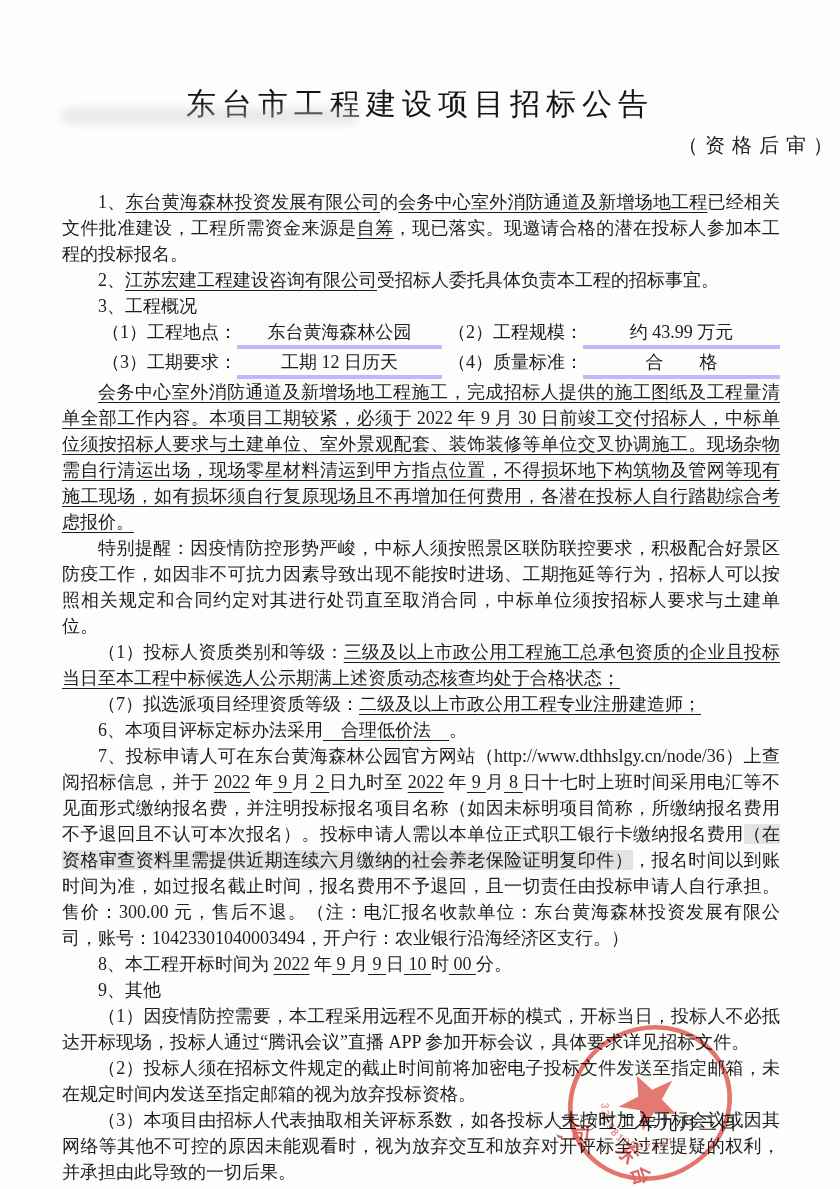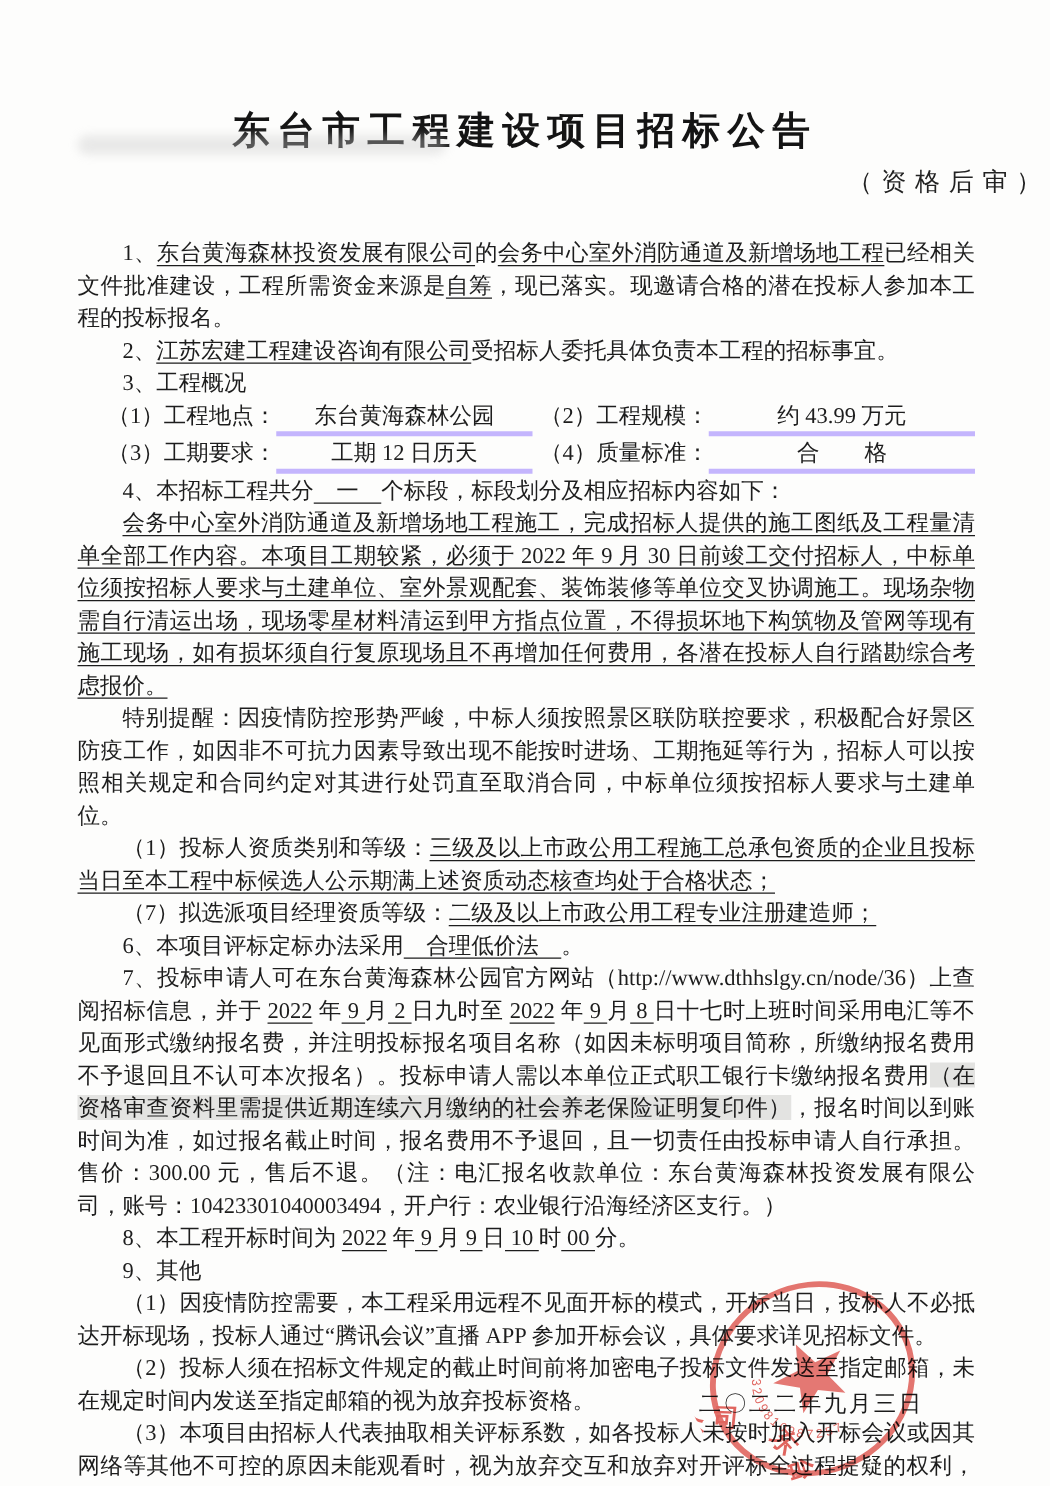--- a/index.html
+++ b/index.html
@@ -2,27 +2,27 @@
 <html><head>
 <meta charset="utf-8">
 <style>
   html,body{margin:0;padding:0;}
   body{width:840px;height:1189px;background:#fdfdfc;overflow:hidden;position:relative;
        font-family:"Liberation Serif","DejaVu Serif",serif;color:#1d1d1d;}
   .page{position:relative;width:840px;height:1189px;background:#fdfdfc;}
   .smudge{position:absolute;left:62px;top:24px;width:295px;height:16px;background:#c9c9c9;
           opacity:.38;filter:blur(4px);border-radius:8px;}
   .title{margin:84px 0 0 0;text-align:center;font-family:"Liberation Sans","DejaVu Sans",sans-serif;
-         font-weight:bold;font-size:30px;letter-spacing:6px;color:#141414;}
+         font-weight:normal;font-size:30px;letter-spacing:6px;color:#141414;}
   .subtitle{text-align:right;font-size:20px;letter-spacing:7px;margin-top:7px;color:#222;}
   .content{margin:30px 60px 0 62px;width:718px;font-size:18px;line-height:26px;text-align:justify;}
   .content p{margin:0;text-indent:2em;font-family:Liberation Serif, serif;}
   .u{text-decoration:underline;text-underline-offset:4px;text-decoration-thickness:1px;}
   .hl{background:#e3e3e1;}
-  .info-row{display:flex;align-items:baseline;margin-left:24px;line-height:26px;}
+  .info-row{display:flex;align-items:baseline;margin-left:40px;line-height:26px;}
   .ilabel{white-space:nowrap;}
   .ival{display:inline-block;border-bottom:4px solid #c4b5fd;text-align:center;white-space:nowrap;}
   .v1{width:205px;}
   .l2{margin-left:6px;}
   .v2{flex:1;}
   .sign-date{position:absolute;left:559px;top:1027px;font-size:18px;letter-spacing:2px;color:#1b1b1b;z-index:1;}
   .seal{position:absolute;left:552px;top:932px;width:196px;height:174px;z-index:2;
         transform:rotate(-26deg) scale(1,.92);mix-blend-mode:multiply;opacity:.85;}
 </style>
 </head>
@@ -43,21 +43,20 @@
         <span class="ival v1">东台黄海森林公园</span>
         <span class="ilabel l2">（2）工程规模：</span>
         <span class="ival v2">约 43.99 万元</span>
       </div>
       <div class="info-row">
         <span class="ilabel">（3）工期要求：</span>
         <span class="ival v1">工期 12 日历天</span>
         <span class="ilabel l2">（4）质量标准：</span>
         <span class="ival v2">合　　格</span>
       </div>
-      <p><span>4、本招标工程共分</span><span class="u">　一　</span><span>个标段，标段划分及相应招标内容如下：</span></p>
       <p><span class="u">会务中心室外消防通道及新增场地工程施工，完成招标人提供的施工图纸及工程量清单全部工作内容。本项目工期较紧，必须于 2022 年 9 月 30 日前竣工交付招标人，中标单位须按招标人要求与土建单位、室外景观配套、装饰装修等单位交叉协调施工。现场杂物需自行清运出场，现场零星材料清运到甲方指点位置，不得损坏地下构筑物及管网等现有施工现场，如有损坏须自行复原现场且不再增加任何费用，各潜在投标人自行踏勘综合考虑报价。</span></p>
       <p><span>特别提醒：因疫情防控形势严峻，中标人须按照景区联防联控要求，积极配合好景区防疫工作，如因非不可抗力因素导致出现不能按时进场、工期拖延等行为，招标人可以按照相关规定和合同约定对其进行处罚直至取消合同，中标单位须按招标人要求与土建单位。</span></p>
       <p><span>（1）投标人资质类别和等级：</span><span class="u">三级及以上市政公用工程施工总承包资质的企业且投标当日至本工程中标候选人公示期满上述资质动态核查均处于合格状态；</span></p>
       <p><span>（7）拟选派项目经理资质等级：</span><span class="u">二级及以上市政公用工程专业注册建造师；</span></p>
       <p><span>6、本项目评标定标办法采用</span><span class="u">　合理低价法　</span><span>。</span></p>
       <p><span>7、投标申请人可在东台黄海森林公园官方网站（http://www.dthhslgy.cn/node/36）上查阅招标信息，并于 </span><span class="u">2022</span><span> 年</span><span class="u"> 9 </span><span>月</span><span class="u"> 2 </span><span>日九时至 </span><span class="u">2022</span><span> 年</span><span class="u"> 9 </span><span>月</span><span class="u"> 8 </span><span>日十七时上班时间采用电汇等不见面形式缴纳报名费，并注明投标报名项目名称（如因未标明项目简称，所缴纳报名费用不予退回且不认可本次报名）。投标申请人需以本单位正式职工银行卡缴纳报名费用</span><span class="hl">（在资格审查资料里需提供近期连续六月缴纳的社会养老保险证明复印件）</span><span>，报名时间以到账时间为准，如过报名截止时间，报名费用不予退回，且一切责任由投标申请人自行承担。售价：300.00 元，售后不退。（注：电汇报名收款单位：东台黄海森林投资发展有限公司，账号：10423301040003494，开户行：农业银行沿海经济区支行。）</span></p>
       <p><span>8、本工程开标时间为 </span><span class="u">2022</span><span> 年</span><span class="u"> 9 </span><span>月</span><span class="u"> 9 </span><span>日</span><span class="u"> 10 </span><span>时</span><span class="u"> 00 </span><span>分。</span></p>
       <p><span>9、其他</span></p>
       <p><span>（1）因疫情防控需要，本工程采用远程不见面开标的模式，开标当日，投标人不必抵达开标现场，投标人通过“腾讯会议”直播 APP 参加开标会议，具体要求详见招标文件。</span></p>
       <p><span>（2）投标人须在招标文件规定的截止时间前将加密电子投标文件发送至指定邮箱，未在规定时间内发送至指定邮箱的视为放弃投标资格。</span></p>

